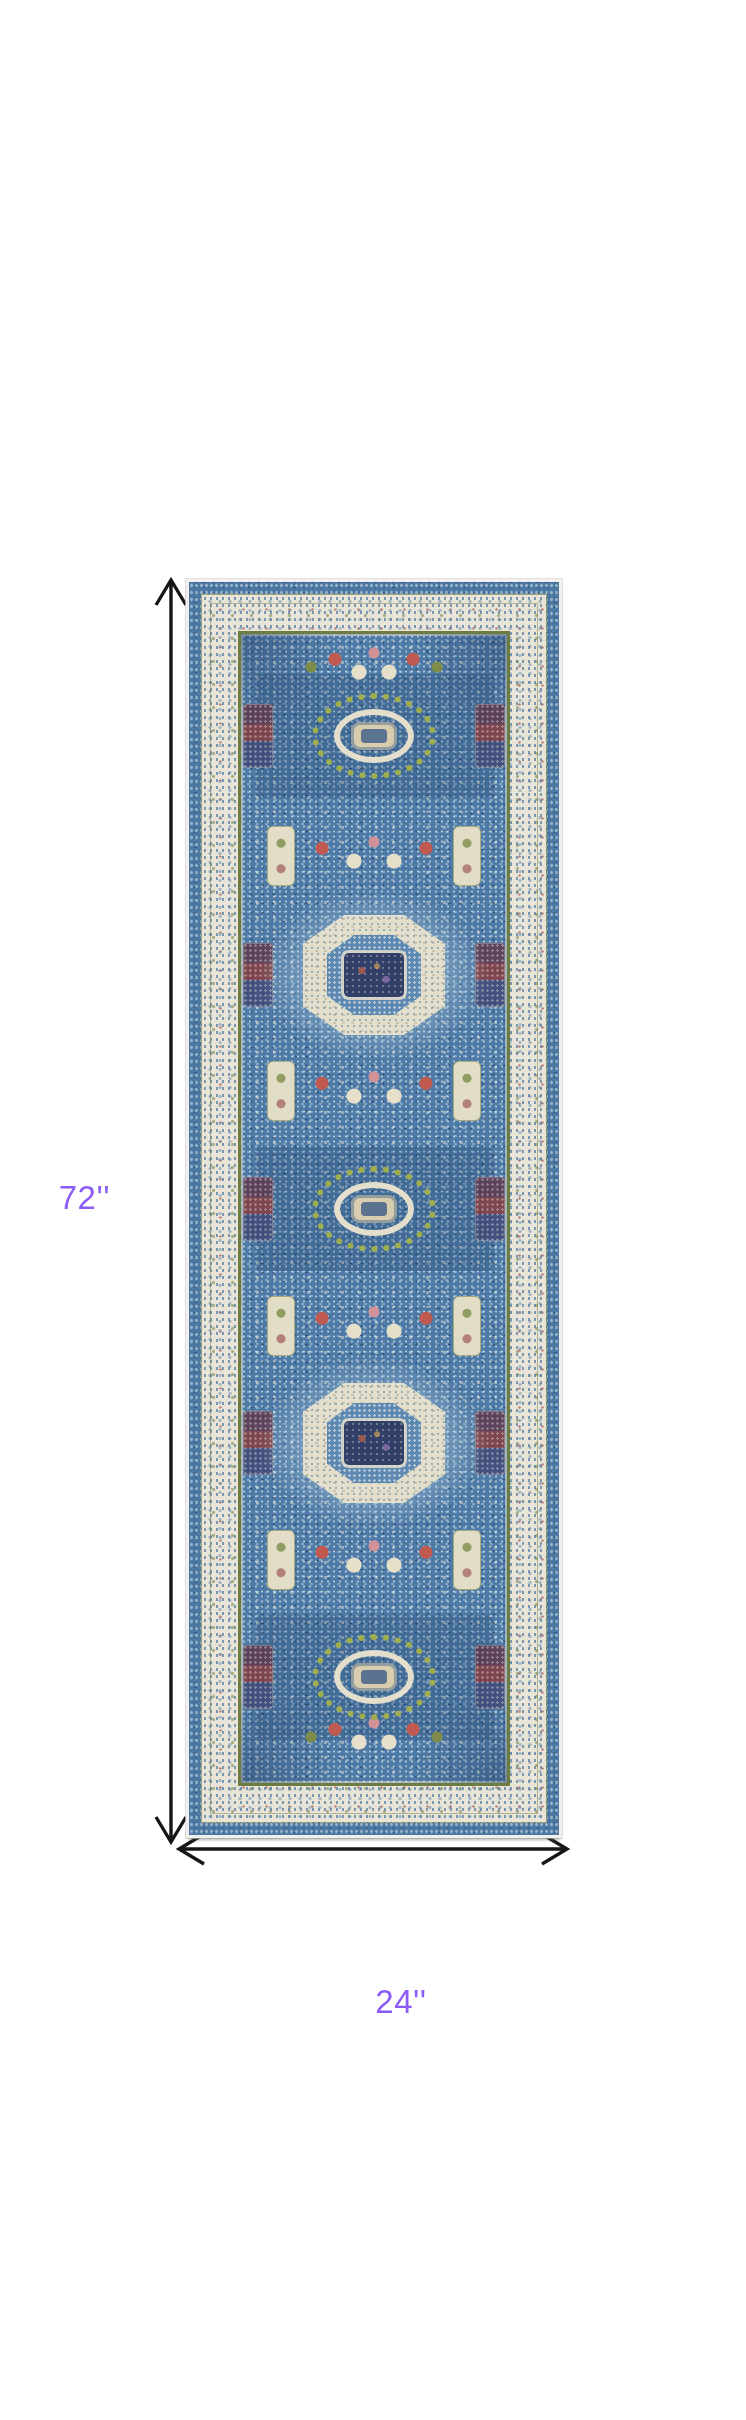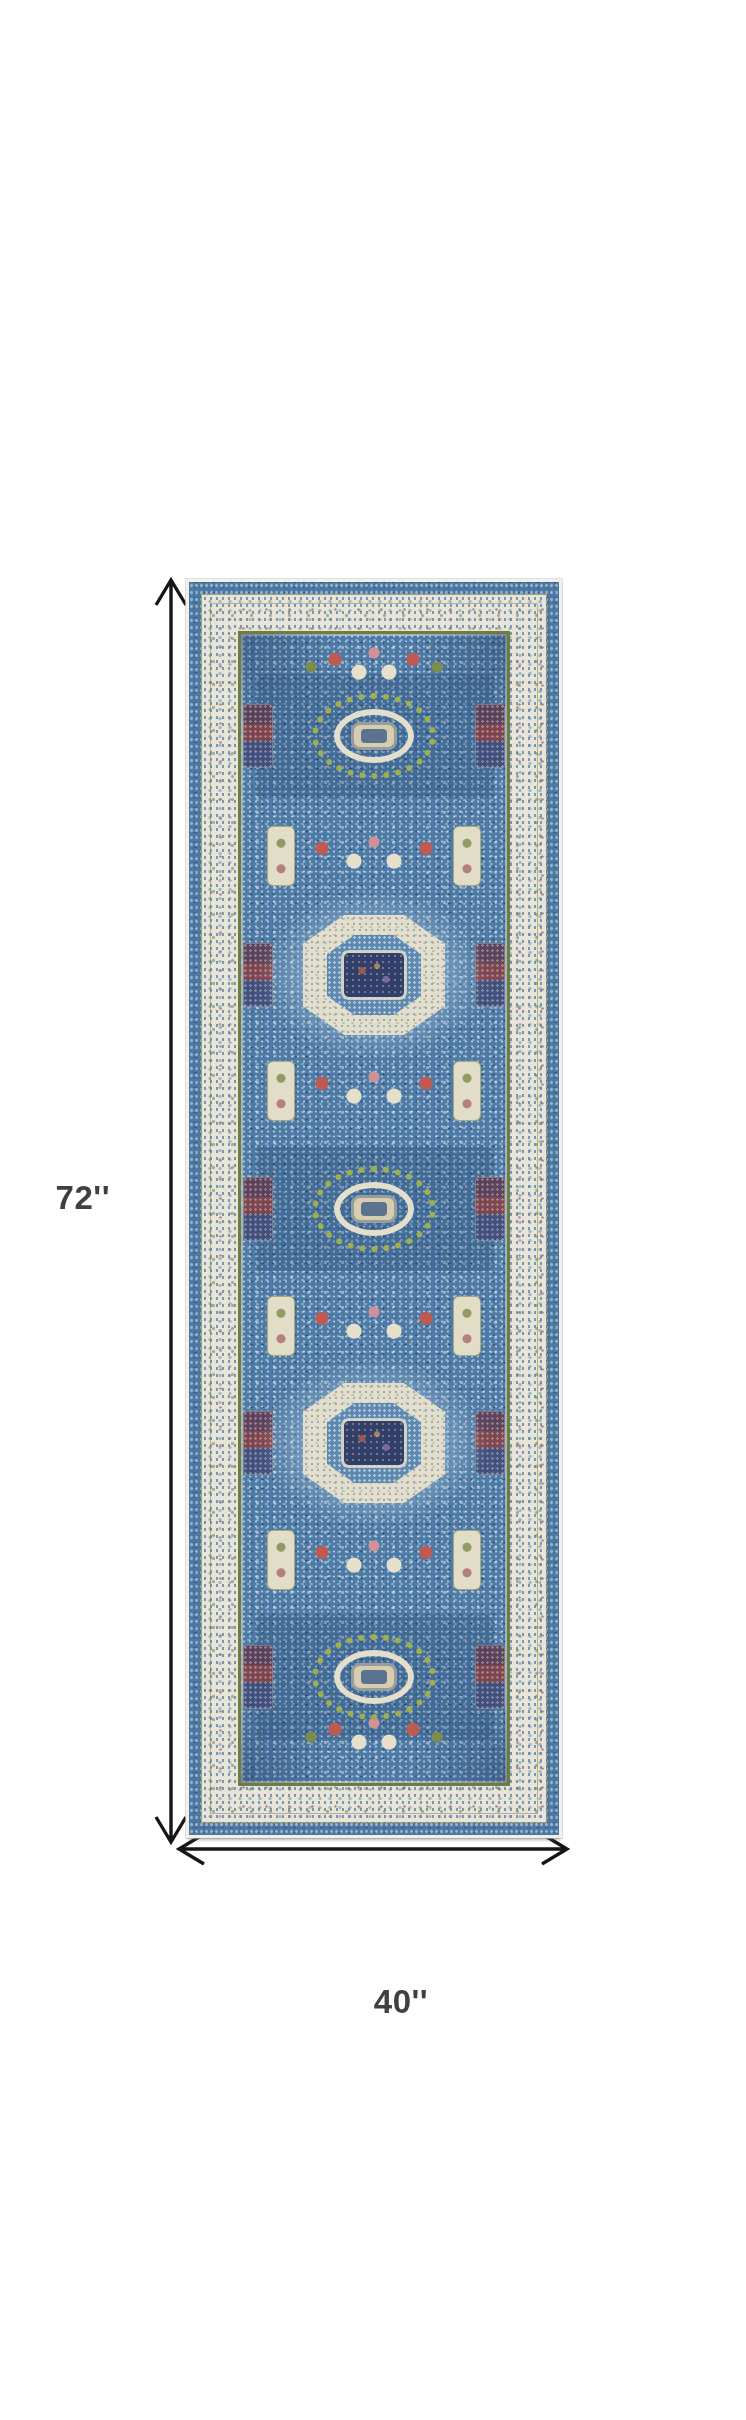--- a/index.html
+++ b/index.html
@@ -3,22 +3,22 @@
 <meta charset="utf-8">
 <style>
   html,body{margin:0;padding:0;background:#ffffff;}
   body{
     position:relative;width:746px;height:2420px;overflow:hidden;
     font-family:"Liberation Sans", sans-serif;
   }
 
   
   .dim-label{
-    position:absolute;color:#404040;font-size:33px;line-height:1.1;
-    letter-spacing:0.5px;font-weight:700;
+    position:absolute;color:#8b5cf6;font-size:33px;line-height:1.1;
+    letter-spacing:0.5px;font-weight:400;
   }
   #label-height{left:28px;top:1180px;width:82px;text-align:right;}
   #label-width{left:336px;top:1984px;width:130px;text-align:center;}
   .dim-arrow{position:absolute;}
 
   
   .rug{
     position:absolute;left:186px;top:579px;width:376px;height:1259px;
     background:#f1f0ec;
     box-shadow:0 4px 3px -2px rgba(90,90,88,.45), 0 0 0 1px rgba(208,208,202,.65);
@@ -168,21 +168,21 @@
 
 <svg class="dim-arrow" id="arrow-height" style="left:152px;top:574px;" width="38" height="1274" viewBox="0 0 38 1274">
   <path d="M19 6 L19 1268 M4 31 L19 6 L34 31 M4 1243 L19 1268 L34 1243" fill="none" stroke="#161616" stroke-width="3.4"></path>
 </svg>
 
 <svg class="dim-arrow" id="arrow-width" style="left:174px;top:1830px;" width="398" height="38" viewBox="0 0 398 38">
   <path d="M5 19 L393 19 M30 4 L5 19 L30 34 M368 4 L393 19 L368 34" fill="none" stroke="#161616" stroke-width="3.4"></path>
 </svg>
 
 <div class="dim-label" id="label-height">72''</div>
-<div class="dim-label" id="label-width">40''</div>
+<div class="dim-label" id="label-width">24''</div>
 
 <figure class="rug" style="margin:0">
   <div class="band"></div>
   <div class="border-cream"></div>
   <div class="field">
 
     <div class="row-panel" style="top:102px"></div>
     <div class="row-panel" style="top:575px"></div>
     <div class="row-panel" style="top:1043px"></div>
 

